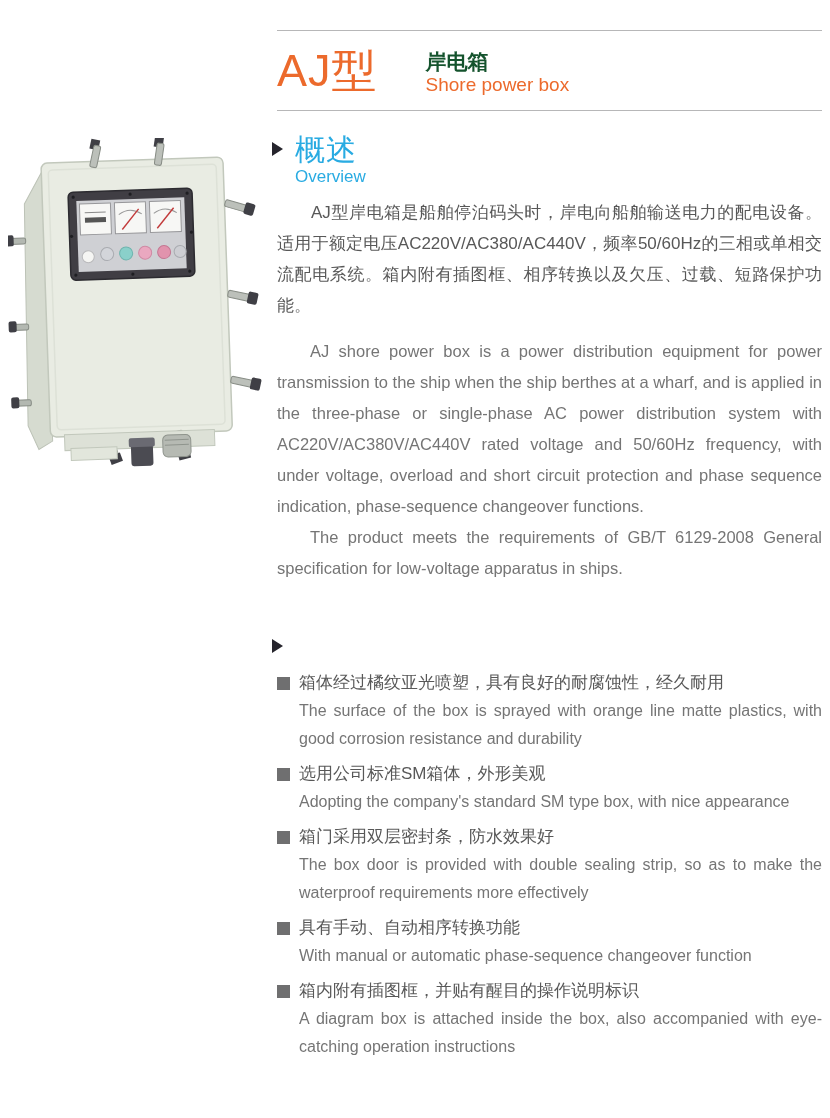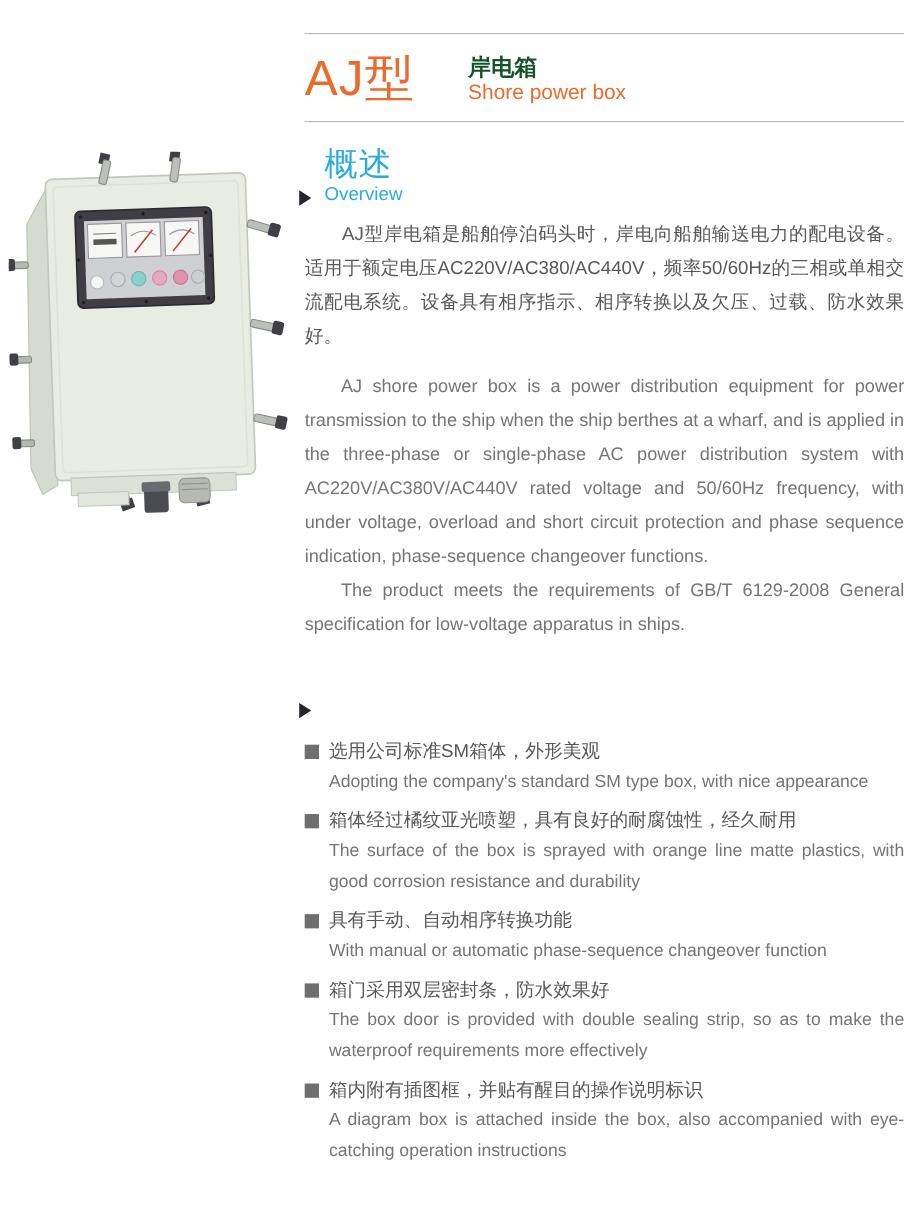--- a/index.html
+++ b/index.html
@@ -14,21 +14,21 @@
   .right-col{position:absolute;left:277px;top:0;width:545px;}
   .rule{border:none;border-top:1px solid #b7b7b8;margin:0;}
   .rule.top{margin-top:30px;}
   .title-block{display:flex;align-items:flex-start;padding:16px 0 14px 0;gap:38px;}
   .model{color:#ec6a2c;font-size:45px;line-height:48px;font-weight:400;letter-spacing:1px;}
   .title-sub{margin-left:10px;margin-top:3px;}
   .title-zh{color:#14532d;font-size:21px;font-weight:bold;line-height:24px;}
   .title-en{color:#ec6a2c;font-size:19px;line-height:22px;}
   
   .section{margin-top:22px;}
-  .sec-head{display:flex;align-items:flex-end;}
+  .sec-head{display:flex;align-items:flex-start;}
   .arrow{width:0;height:0;border-left:11px solid #26252d;border-top:7px solid transparent;border-bottom:7px solid transparent;margin-top:9px;margin-left:-5px;}
   .sec-titles{margin-left:12px;}
   .sec-zh{color:#29abe2;font-size:30px;line-height:33px;font-weight:400;letter-spacing:1px;}
   .sec-en{color:#29abe2;font-size:17px;line-height:21px;}
   
   .zh-paras{margin-top:10px;}
   .zh-paras p{margin:0;color:#585858;font-size:17px;line-height:31px;text-align:justify;text-indent:2em;}
   .en-paras{margin-top:15px;}
   .en-paras p{margin:0;color:#757575;font-size:16.5px;line-height:31px;text-align:justify;text-indent:2em;}
   
@@ -165,65 +165,65 @@
 
   <div class="section">
     <div class="sec-head">
       <span class="arrow"></span>
       <span class="sec-titles">
         <span class="sec-zh" style="display:block">概述</span>
         <span class="sec-en" style="display:block">Overview</span>
       </span>
     </div>
     <div class="zh-paras">
-      <p>AJ型岸电箱是船舶停泊码头时，岸电向船舶输送电力的配电设备。适用于额定电压AC220V/AC380/AC440V，频率50/60Hz的三相或单相交流配电系统。设备具有相序指示、相序转换以及欠压、过载、防水效果好。</p>
+      <p>AJ型岸电箱是船舶停泊码头时，岸电向船舶输送电力的配电设备。适用于额定电压AC220V/AC380/AC440V，频率50/60Hz的三相或单相交流配电系统。箱内附有插图框、相序转换以及欠压、过载、短路保护功能。</p>
     </div>
     <div class="en-paras">
       <p>AJ shore power box is a power distribution equipment for power transmission to the ship when the ship berthes at a wharf, and is applied in the three-phase or single-phase AC power distribution system with AC220V/AC380V/AC440V rated voltage and 50/60Hz frequency, with under voltage, overload and short circuit protection and phase sequence indication, phase-sequence changeover functions.</p>
       <p>The product meets the requirements of GB/T 6129-2008 General specification for low-voltage apparatus in ships.</p>
     </div>
   </div>
 
   <div class="section features">
     <div class="sec-head">
       <span class="arrow"></span>
     </div>
 
     <div class="feature-list">
       <div class="feature">
         <div class="f-zh">
             <span class="bullet"></span>
+            <span>箱体经过橘纹亚光喷塑，具有良好的耐腐蚀性，经久耐用</span>
+          </div>
+        <div class="f-en">The surface of the box is sprayed with orange line matte plastics, with good corrosion resistance and durability</div>
+      </div>
+      <div class="feature">
+        <div class="f-zh">
+            <span class="bullet"></span>
             <span>选用公司标准SM箱体，外形美观</span>
           </div>
         <div class="f-en">Adopting the company's standard SM type box, with nice appearance</div>
       </div>
       <div class="feature">
         <div class="f-zh">
             <span class="bullet"></span>
-            <span>箱体经过橘纹亚光喷塑，具有良好的耐腐蚀性，经久耐用</span>
-          </div>
-        <div class="f-en">The surface of the box is sprayed with orange line matte plastics, with good corrosion resistance and durability</div>
+            <span>箱门采用双层密封条，防水效果好</span>
+          </div>
+        <div class="f-en">The box door is provided with double sealing strip, so as to make the waterproof requirements more effectively</div>
       </div>
       <div class="feature">
         <div class="f-zh">
             <span class="bullet"></span>
             <span>具有手动、自动相序转换功能</span>
           </div>
         <div class="f-en">With manual or automatic phase-sequence changeover function</div>
       </div>
       <div class="feature">
         <div class="f-zh">
             <span class="bullet"></span>
-            <span>箱门采用双层密封条，防水效果好</span>
-          </div>
-        <div class="f-en">The box door is provided with double sealing strip, so as to make the waterproof requirements more effectively</div>
-      </div>
-      <div class="feature">
-        <div class="f-zh">
-            <span class="bullet"></span>
             <span>箱内附有插图框，并贴有醒目的操作说明标识</span>
           </div>
         <div class="f-en">A diagram box is attached inside the box, also accompanied with eye-catching operation instructions</div>
       </div>
 
     </div>
   </div>
 
 </div>
 

